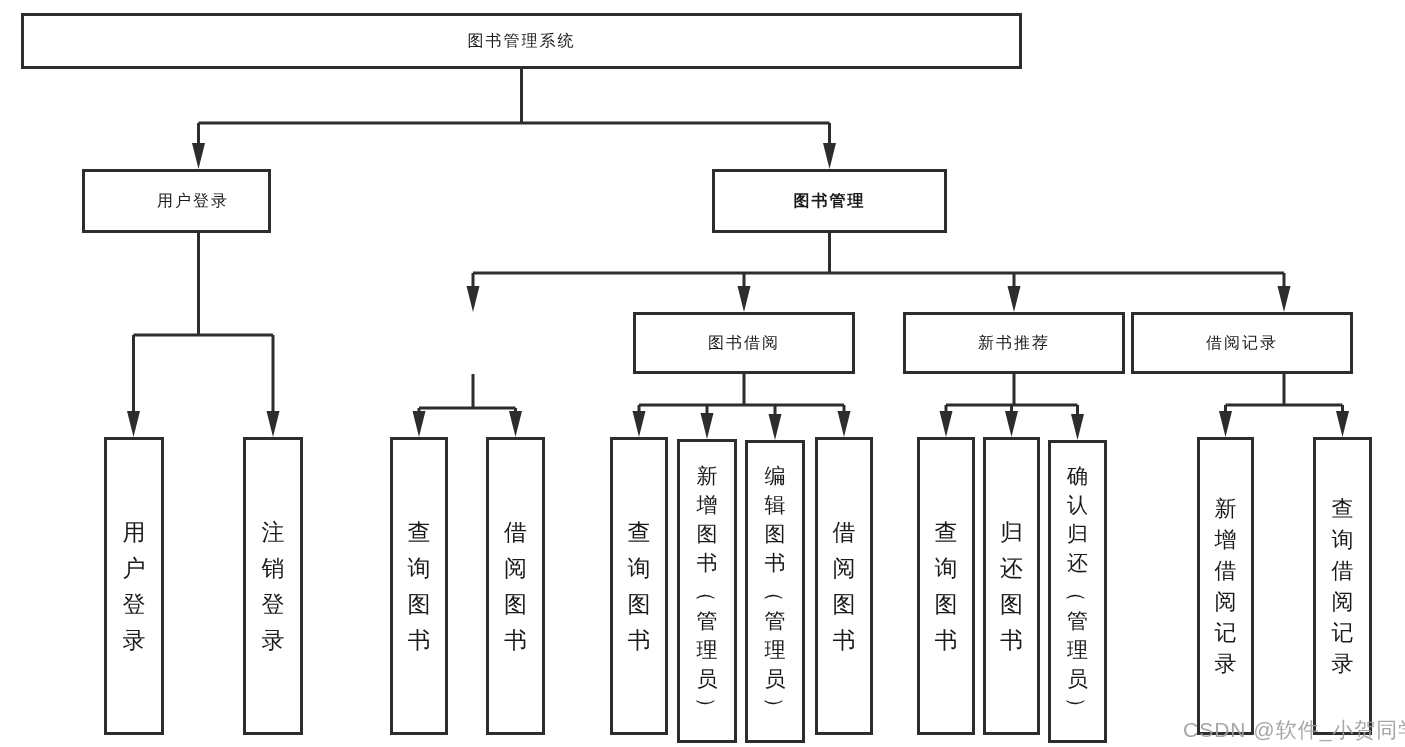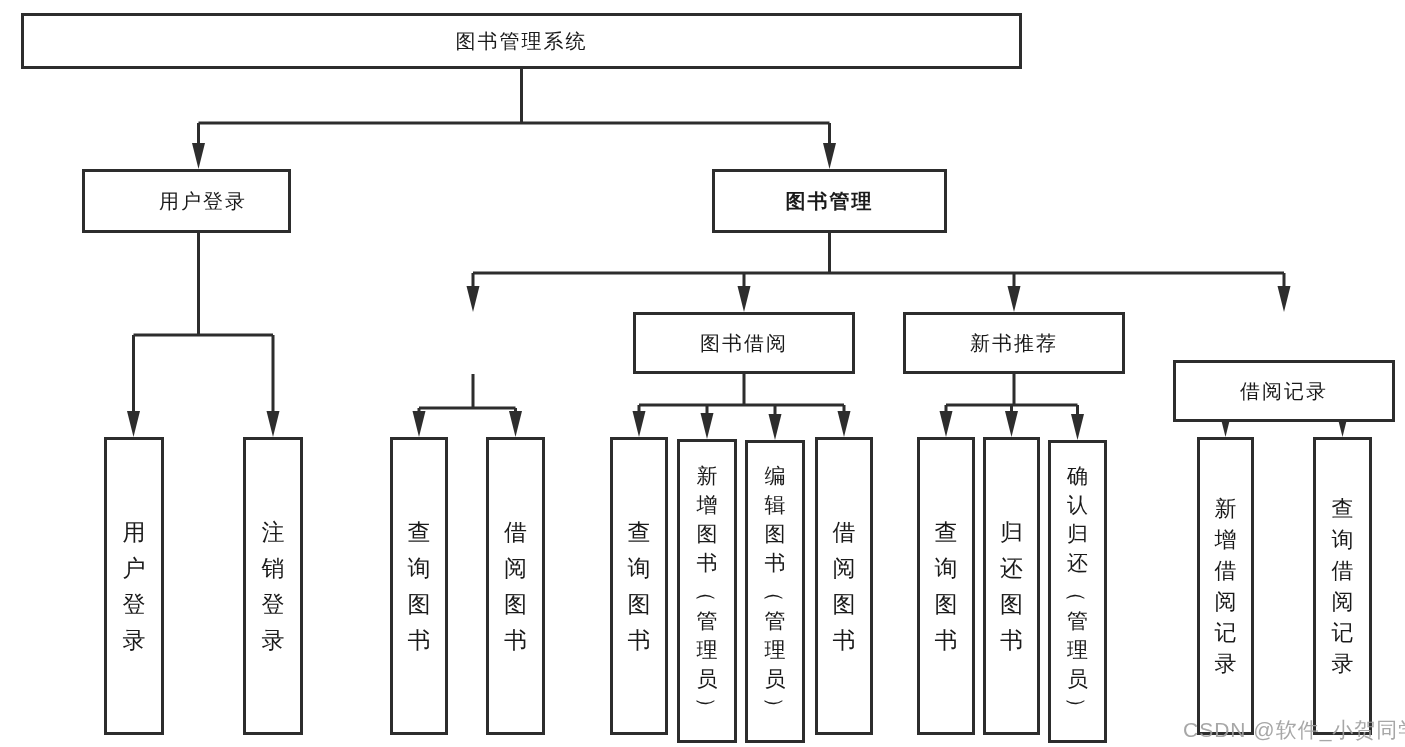--- a/index.html
+++ b/index.html
@@ -6,21 +6,21 @@
   .canvas {
     position:relative; width:1405px; height:747px; background:#ffffff;
     font-family:"Liberation Sans", sans-serif; overflow:hidden;
   }
   .wires { position:absolute; left:0; top:0; width:1405px; height:747px; pointer-events:none; }
   .node {
     position:absolute; box-sizing:border-box;
     border:3px solid #2d2d2d; background:#ffffff; color:#1a1a1a;
     display:flex; align-items:center; justify-content:center;
   }
-  .hnode { font-size:20px; letter-spacing:2px; white-space:nowrap; }
+  .hnode { font-size:16px; letter-spacing:2px; white-space:nowrap; }
   .vnode { flex-direction:column; font-size:23px; }
   .vnode span { display:block; line-height:1; }
   .gap-lg { row-gap:13px; }
   .gap-md { row-gap:9px; font-size:22px; }
   .gap-sm { row-gap:8px; font-size:21px; }
   .rot { transform:rotate(90deg); }
   .watermark {
     position:absolute; left:1183px; top:716px;
     font-size:21px; color:rgba(160,160,160,0.92); letter-spacing:1px;
     white-space:nowrap; z-index:5;
@@ -46,26 +46,26 @@
          M412.5 411L425.5 411L419 437Z M509 411L522 411L515.5 437Z
          M632.5 411L645.5 411L639 437Z M700.5 413L713.5 413L707 439Z
          M768.5 414L781.5 414L775 440Z M837.5 411L850.5 411L844 437Z
          M939.5 411L952.5 411L946 437Z M1005 411L1018 411L1011.5 437Z
          M1071 414L1084 414L1077.5 440Z
          M1219 411L1232 411L1225.5 437Z M1336 411L1349 411L1342.5 437Z"></path>
   </svg>
 
   <div class="node hnode" style="left:21px;top:13px;width:1001px;height:56px;">图书管理系统</div>
 
-  <div class="node hnode" style="left:82px;top:169px;width:209px;height:64px;padding-left:33px;">用户登录</div>
+  <div class="node hnode" style="left:82px;top:169px;width:189px;height:64px;padding-left:33px;">用户登录</div>
   <div class="node hnode" style="left:712px;top:169px;width:235px;height:64px;font-weight:bold;">图书管理</div>
 
   <div class="node hnode" style="left:633px;top:312px;width:222px;height:62px;">图书借阅</div>
   <div class="node hnode" style="left:903px;top:312px;width:222px;height:62px;">新书推荐</div>
-  <div class="node hnode" style="left:1173px;top:312px;width:222px;height:62px;margin-top:48px;">借阅记录</div>
+  <div class="node hnode" style="left:1131px;top:312px;width:222px;height:62px;">借阅记录</div>
 
   <div class="node vnode gap-lg" style="left:104px;top:437px;width:60px;height:298px;">
       <span>用</span>
       <span>户</span>
       <span>登</span>
       <span>录</span>
     </div>
   <div class="node vnode gap-lg" style="left:243px;top:437px;width:60px;height:298px;">
       <span>注</span>
       <span>销</span>

